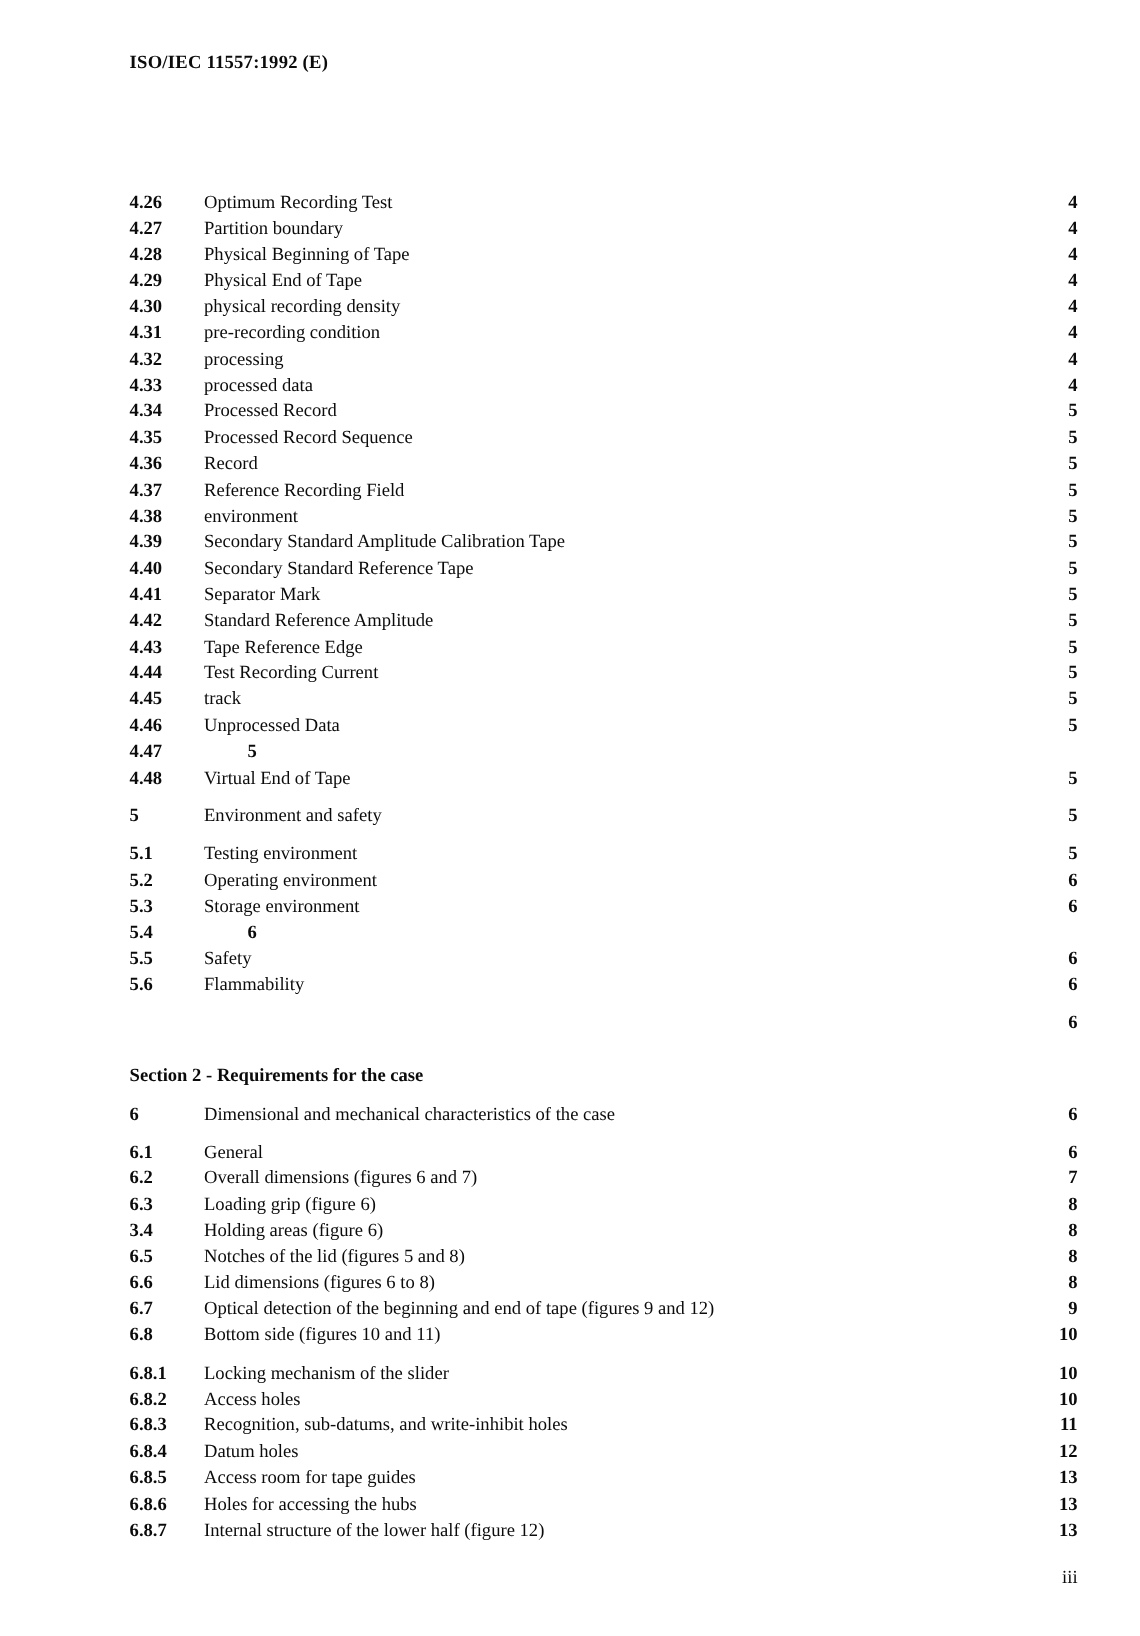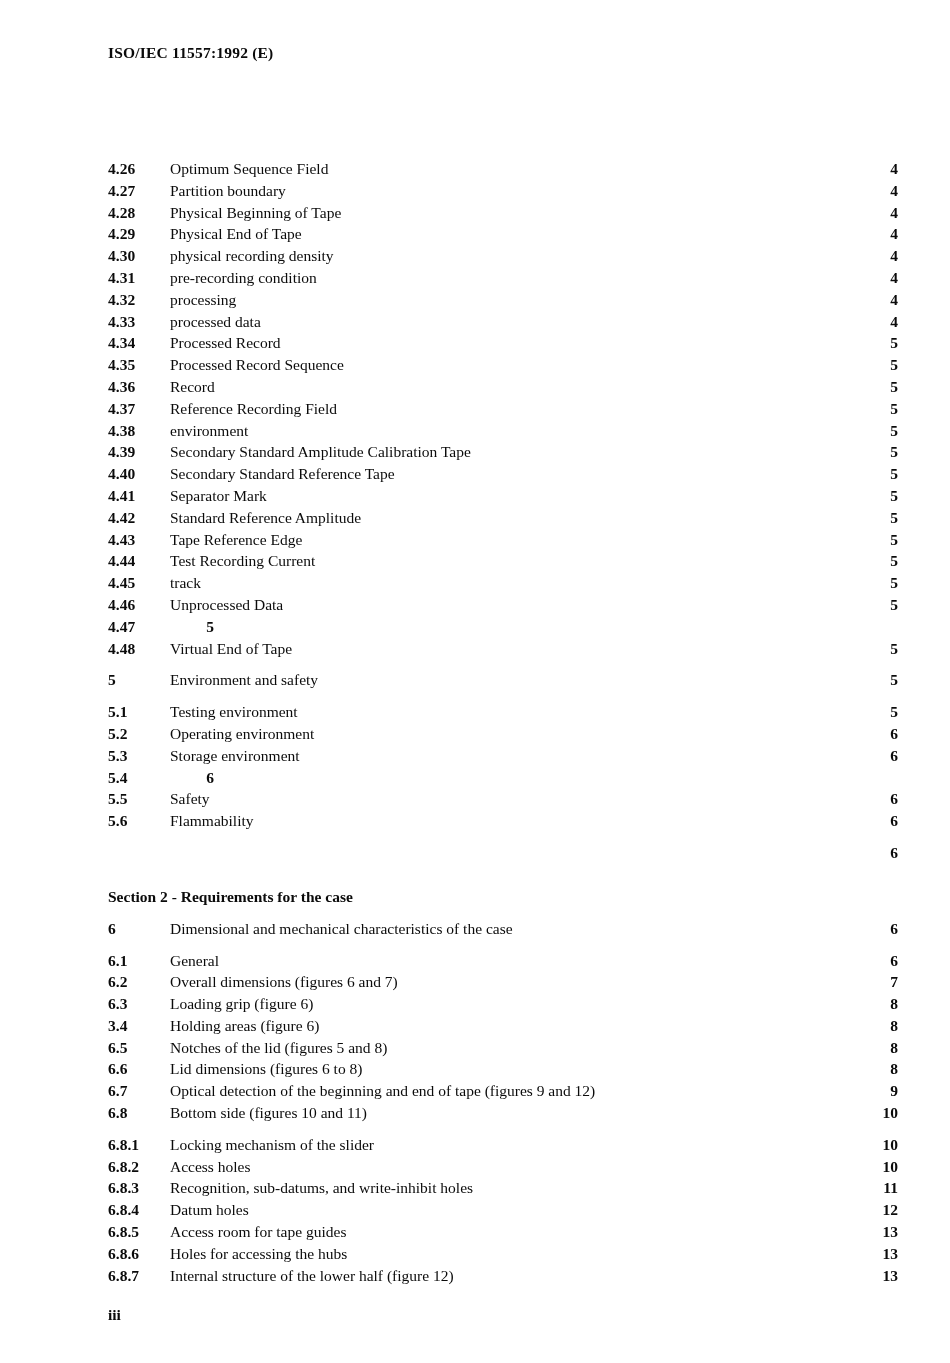--- a/index.html
+++ b/index.html
@@ -53,36 +53,36 @@
     width: 44px;
     text-align: right;
     font-weight: bold;
   }
   .toc-row.bold .title {
     font-weight: bold;
     margin-top: 44px;
   }
   .doc-footer {
     margin-top: 20px;
-    text-align: left;
-    font-weight: bold;
+    text-align: right;
+    font-weight: normal;
     font-size: 15.5px;
   }
 </style>
 </head>
 <body>
 
 <div class="sheet">
   <div class="doc-header">ISO/IEC 11557:1992 (E)</div>
 
   <div class="toc">
       <div class="toc-group">
         <div class="toc-row">
           <span class="num">4.26</span>
-          <span class="title">Optimum Sequence Field</span>
+          <span class="title">Optimum Recording Test</span>
           <span class="pagenum">4</span>
         </div>
         <div class="toc-row">
           <span class="num">4.27</span>
           <span class="title">Partition boundary</span>
           <span class="pagenum">4</span>
         </div>
         <div class="toc-row">
           <span class="num">4.28</span>
           <span class="title">Physical Beginning of Tape</span>

